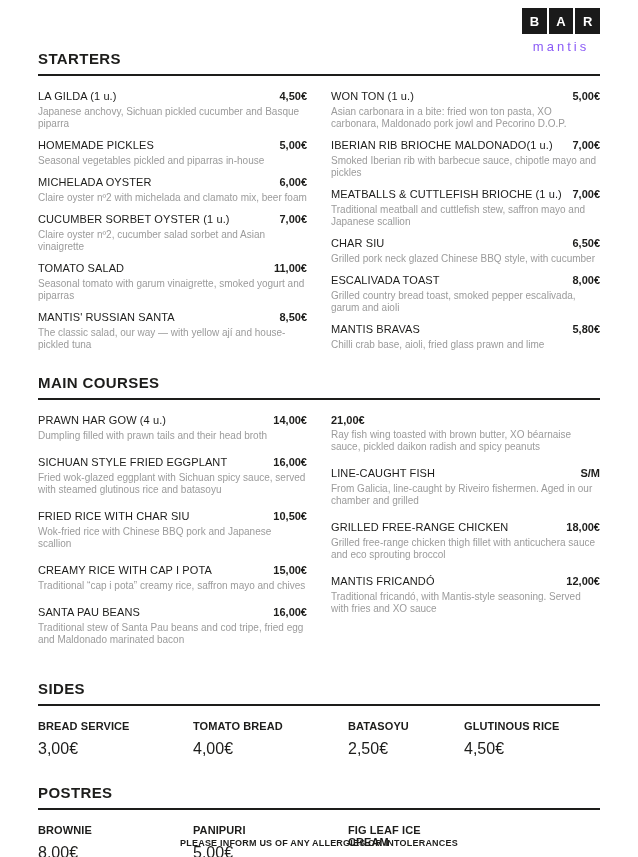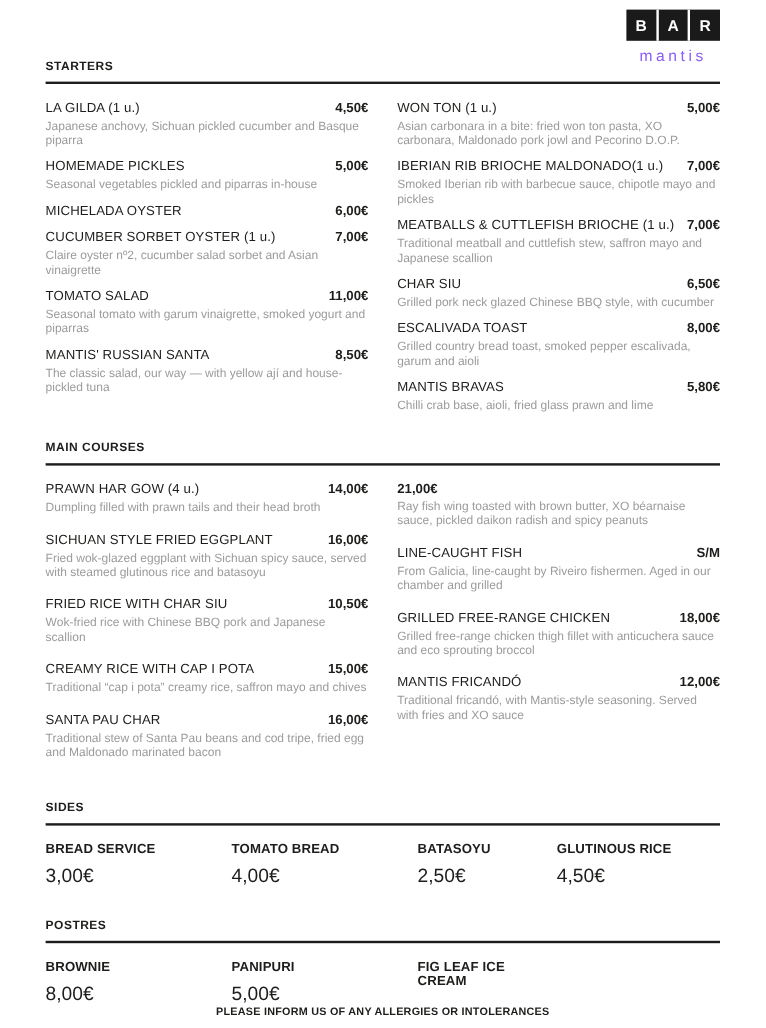--- a/index.html
+++ b/index.html
@@ -16,21 +16,21 @@
   .logo-letter {
     flex:1; display:flex; align-items:center; justify-content:center;
     color:#ffffff; font-size:13px; font-weight:bold;
   }
   .logo-letter + .logo-letter { border-left:2px solid #ffffff; }
   .brand { margin-top:5px; font-size:13px; letter-spacing:3px; color:#8b5cf6; }
 
   
   .content { padding:50px 38px 0 38px; }
   .section-title {
-    font-size:10px; font-weight:bold; letter-spacing:0.4px; color:#1d1d1b;
+    font-size:15px; font-weight:bold; letter-spacing:0.4px; color:#1d1d1b;
     padding-bottom:7px; border-bottom:2px solid #1d1d1b; margin-bottom:14px;
   }
   .sec-mains   { margin-top:14px; }
   .sec-sides   { margin-top:20px; }
   .sec-postres { margin-top:26px; }
 
   .two-col { display:flex; gap:24px; }
   .col { flex:1; min-width:0; }
 
   .item { margin-bottom:9px; }
@@ -85,20 +85,21 @@
                 <span class="item-name">HOMEMADE PICKLES</span>
                 <span class="item-price">5,00€</span>
               </div>
               <div class="item-desc">Seasonal vegetables pickled and piparras in-house</div>
             </div>
             <div class="item">
               <div class="item-head">
                 <span class="item-name">MICHELADA OYSTER</span>
                 <span class="item-price">6,00€</span>
               </div>
+              <div class="item-desc">Claire oyster nº2 with michelada and clamato mix, beer foam</div>
             </div>
             <div class="item">
               <div class="item-head">
                 <span class="item-name">CUCUMBER SORBET OYSTER  (1 u.)</span>
                 <span class="item-price">7,00€</span>
               </div>
               <div class="item-desc">Claire oyster nº2, cucumber salad sorbet and Asian vinaigrette</div>
             </div>
             <div class="item">
               <div class="item-head">
@@ -189,21 +190,21 @@
             </div>
             <div class="item">
               <div class="item-head">
                 <span class="item-name">CREAMY RICE WITH CAP I POTA</span>
                 <span class="item-price">15,00€</span>
               </div>
               <div class="item-desc">Traditional “cap i pota” creamy rice, saffron mayo and chives</div>
             </div>
             <div class="item">
               <div class="item-head">
-                <span class="item-name">SANTA PAU CHAR</span>
+                <span class="item-name">SANTA PAU BEANS</span>
                 <span class="item-price">16,00€</span>
               </div>
               <div class="item-desc">Traditional stew of Santa Pau beans and cod tripe, fried egg and Maldonado marinated bacon</div>
             </div>
           </div>
         <div class="col">
             <div class="item">
               <div class="item-head">
                 <span class="item-price">21,00€</span>
               </div>

